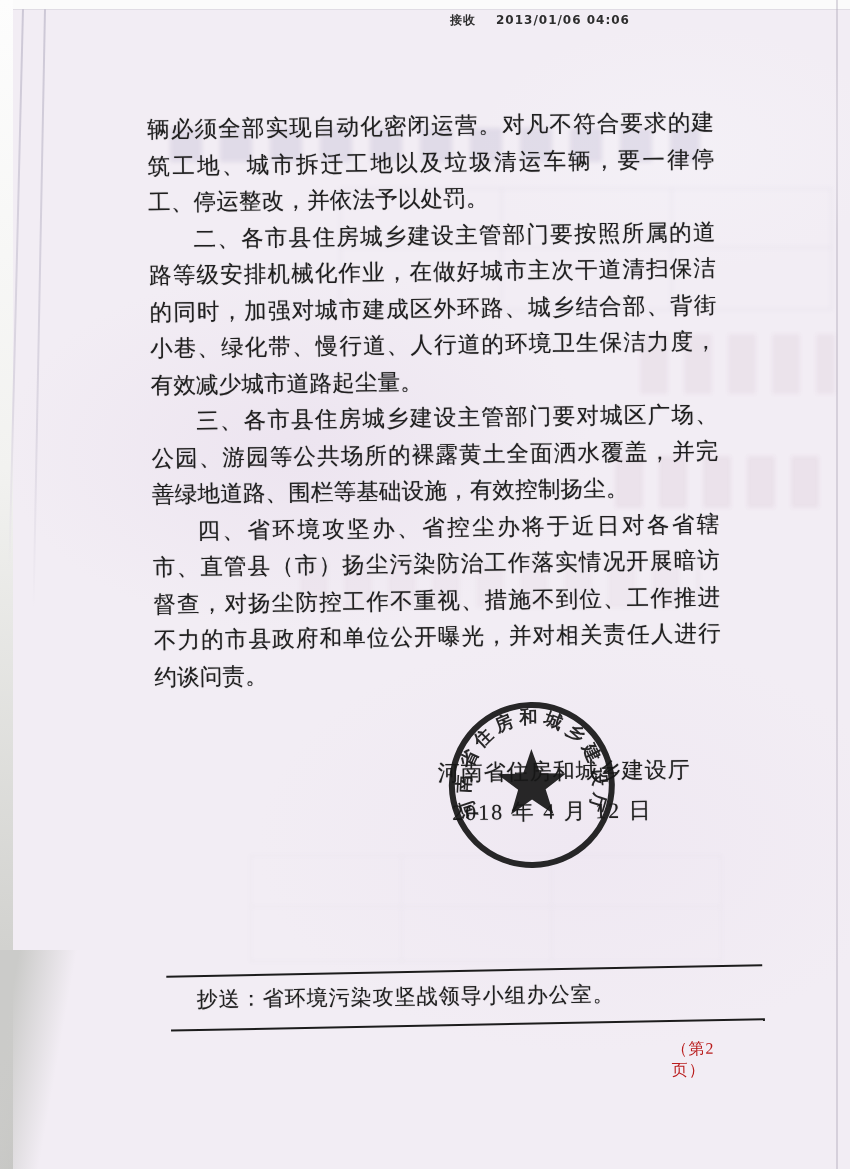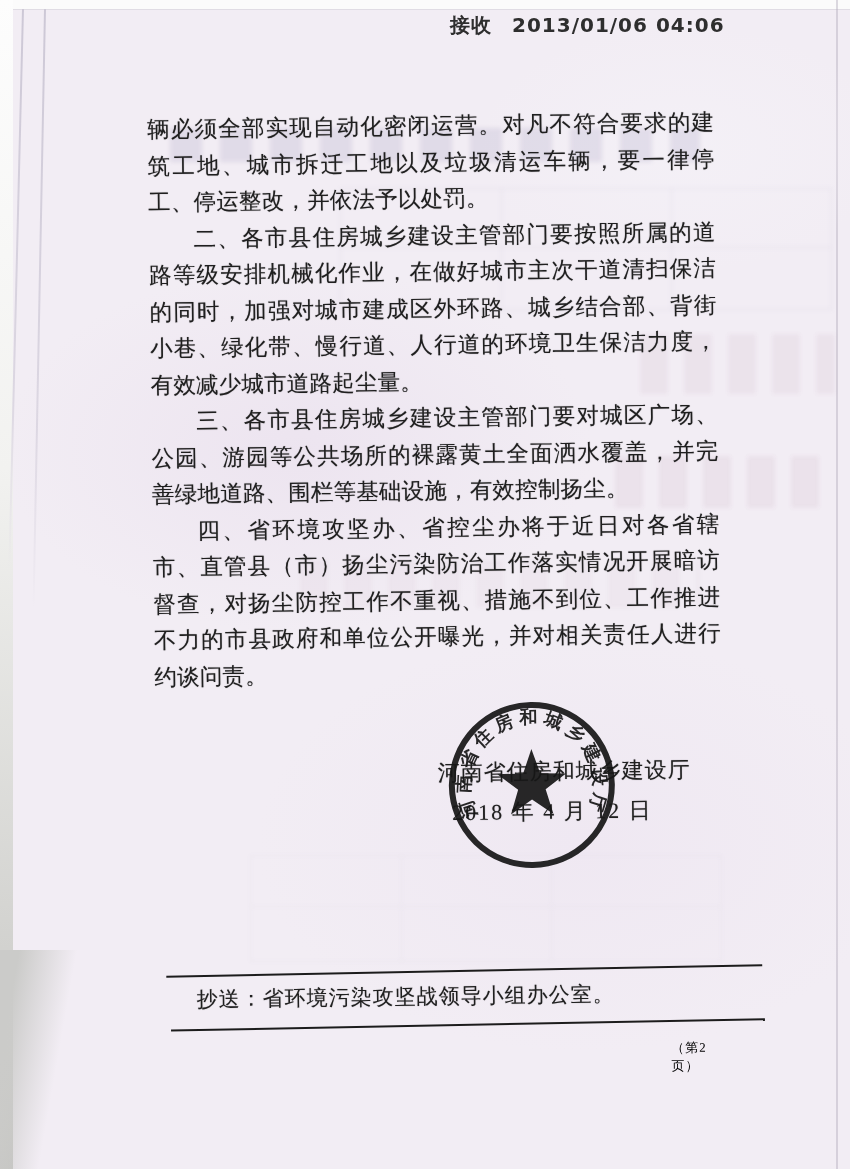--- a/index.html
+++ b/index.html
@@ -17,21 +17,21 @@
     background:linear-gradient(100deg,#cbcbc9 15%,rgba(203,203,201,0) 60%);}
   .right-edge-line{position:absolute;left:836px;top:0;width:2px;height:1169px;background:rgba(180,173,188,.45);}
   
   .paper-tone{position:absolute;inset:9px 0 0 13px;pointer-events:none;
     background:
       radial-gradient(ellipse 420px 260px at 34% 38%,rgba(232,221,236,.55),rgba(232,221,236,0) 70%),
       radial-gradient(ellipse 500px 320px at 68% 72%,rgba(236,227,240,.5),rgba(236,227,240,0) 65%),
       radial-gradient(ellipse 300px 180px at 80% 12%,rgba(244,241,247,.8),rgba(244,241,247,0) 70%);}
   
   .fax-header{position:absolute;left:450px;top:12px;font-family:"DejaVu Sans",sans-serif;
-    font-size:20px;font-weight:bold;color:#2e2e2e;letter-spacing:1px;}
+    font-size:12px;font-weight:bold;color:#2e2e2e;letter-spacing:1px;}
   .fax-header .lbl{margin-right:20px;}
   
   .bleed{position:absolute;pointer-events:none;filter:blur(2px);}
   .bleed-row{height:34px;background:repeating-linear-gradient(90deg,
       rgba(104,92,148,.12) 0 32px,rgba(104,92,148,0) 32px 50px);}
   .bleed-grid{border:1px solid rgba(110,100,145,.10);}
   .bleed-grid .v{position:absolute;top:0;bottom:0;width:1px;background:rgba(110,100,145,.10);}
   .bleed-grid .h{position:absolute;left:0;right:0;height:1px;background:rgba(110,100,145,.10);}
   .bleed-blob{background:repeating-linear-gradient(90deg,
       rgba(150,100,130,.10) 0 28px,rgba(150,100,130,0) 28px 44px);}
@@ -48,21 +48,21 @@
   .sig-date{position:absolute;left:296px;top:690px;font-size:22px;letter-spacing:2px;
     text-shadow:0 0 1px rgba(25,25,25,.45);}
   .seal{position:absolute;left:290px;top:592px;width:172px;height:172px;opacity:.92;}
   .seal text{font-family:"Liberation Serif",serif;font-weight:bold;}
   
   .sep{position:absolute;height:2px;background:#1c1c1c;transform:rotate(-0.35deg);}
   .sep1{left:8px;top:862px;width:596px;}
   .sep2{left:12px;top:916px;width:594px;}
   .cc{position:absolute;left:38px;top:874px;font-size:21px;letter-spacing:1px;
     text-shadow:0 0 1px rgba(25,25,25,.4);}
-  .pagenum{position:absolute;left:512px;top:934px;font-size:13px;letter-spacing:1px;color:#000000;}
+  .pagenum{position:absolute;left:512px;top:934px;font-size:16px;letter-spacing:1px;color:#b91c1c;}
 </style>
 </head>
 <body>
 
 <div class="scan">
 
   <div class="top-strip"></div>
   <div class="top-edge-line"></div>
   <div class="left-strip"></div>
   <div class="sheet-edge e1"></div>

